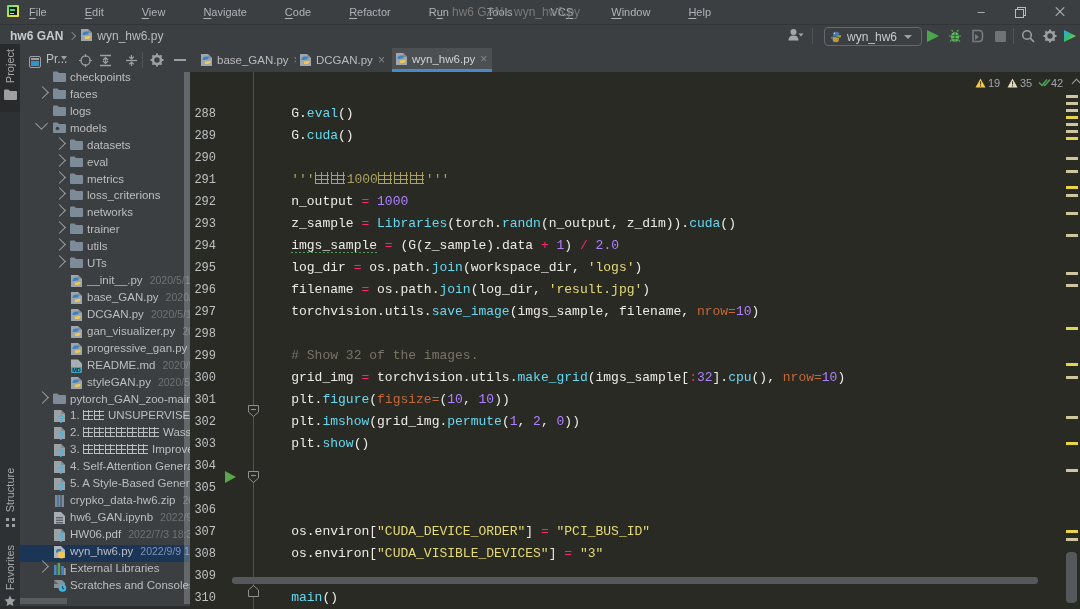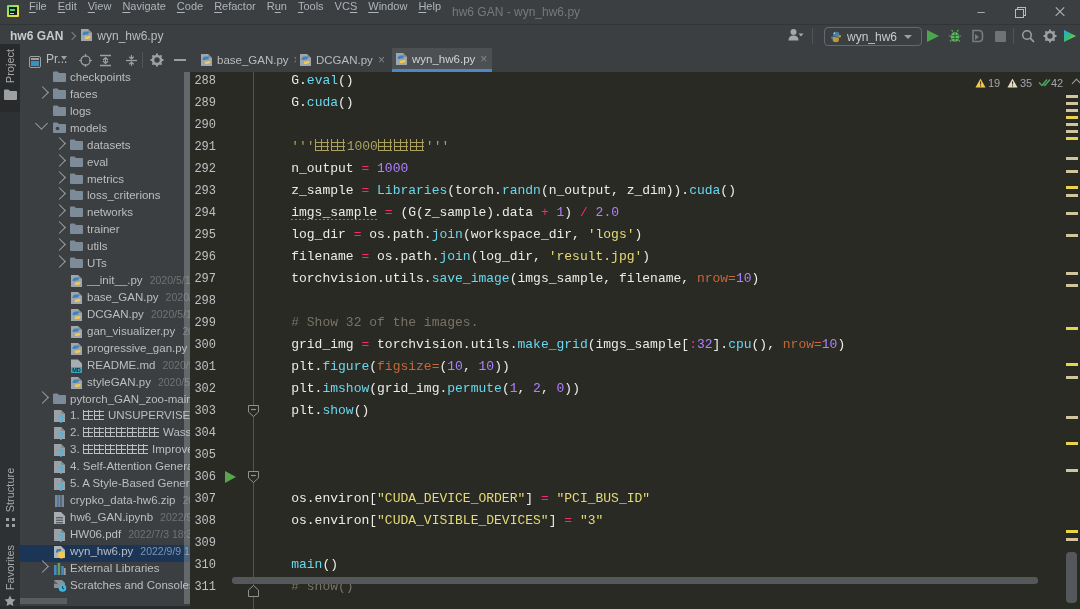--- a/index.html
+++ b/index.html
@@ -1,21 +1,21 @@
 <!DOCTYPE html>
 <html><head>
 <meta charset="utf-8">
 <style>
   html,body{margin:0;padding:0;}
   body{width:1080px;height:609px;overflow:hidden;background:#3C3F41;
        font-family:"Liberation Sans",sans-serif; position:relative;}
   .abs{position:absolute;}
   
   #titlebar{left:0;top:0;width:1080px;height:24px;background:#3C3F41;border-bottom:1px solid #323537;}
-  #menus{left:29px;top:0;height:24px;display:flex;color:#AEB4B9;font-size:11px;}
+  #menus{left:29px;top:0;height:24px;display:flex;align-items:center;color:#AEB4B9;font-size:11px;gap:27px;}
   #menus span{margin-right:11px;}
   #menus u{text-decoration:underline;text-underline-offset:2px;}
   #wtitle{left:452px;top:0;height:24px;line-height:24px;color:#787878;font-size:12px;}
   .winbtn{top:0;height:24px;width:30px;color:#B6B8BA;text-align:center;line-height:24px;font-size:13px;}
   
   #toolbar{left:0;top:25px;width:1080px;height:23px;background:#3C3F41;border-bottom:1px solid #323537;}
   #crumbs{left:10px;top:25px;height:22px;display:flex;align-items:center;font-size:12px;color:#BBBBBB;}
   
   #stripe{left:0;top:48px;width:20px;height:561px;background:#2E3133;}
   .vlabel{position:absolute;display:flex;align-items:center;justify-content:center;
@@ -38,21 +38,21 @@
   
   #tabbar{left:190px;top:48px;width:890px;height:24px;background:#3C3F41;display:flex;}
   .tab{height:24px;display:flex;align-items:center;padding:0 7px;font-size:11.5px;color:#BBBBBB;}
   .tab svg{flex:0 0 13px;}
   .tab span{white-space:nowrap;}
   .tab .x{margin-left:6px;color:#84878A;font-size:12px;}
   .tab.act{background:#4C5052;color:#D0D2D4;border-bottom:3px solid #4A88C7;height:24px;}
   
   #editor{left:190px;top:72px;width:890px;height:537px;background:#2A2A25;overflow:hidden;
           font-family:"Liberation Mono",monospace;font-size:13px;font-weight:400;}
-  .cl{position:absolute;left:0;width:890px;height:22px;line-height:22px;white-space:pre;}
+  .cl{position:absolute;left:0;width:890px;height:22px;line-height:22px;white-space:pre;margin-top:33px;}
   .cl .ln{position:absolute;left:0;top:0;width:26px;text-align:right;color:#BEC2C4;
           font-size:12px;font-weight:400;}
   .cl .ct{position:absolute;left:70px;top:0;color:#EDEBE6;}
   .k,k{color:#67D8EF;font-style:italic;}
   .f,f{color:#67D8EF;}
   .o,o{color:#F92672;}
   .n,n{color:#AE81FF;}
   .s,s{color:#E6DB74;text-decoration:none;}
   u{text-decoration:none;}
   .c,c{color:#777465;}

